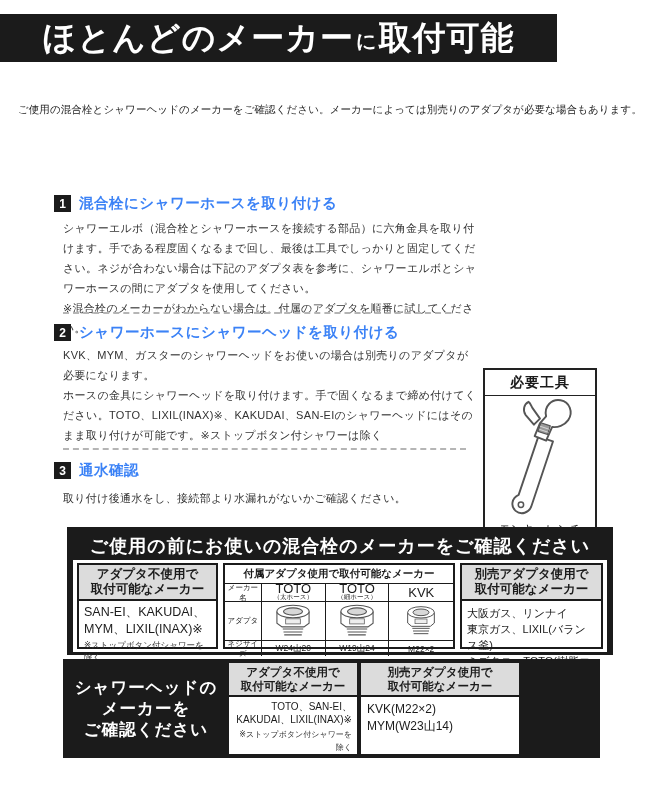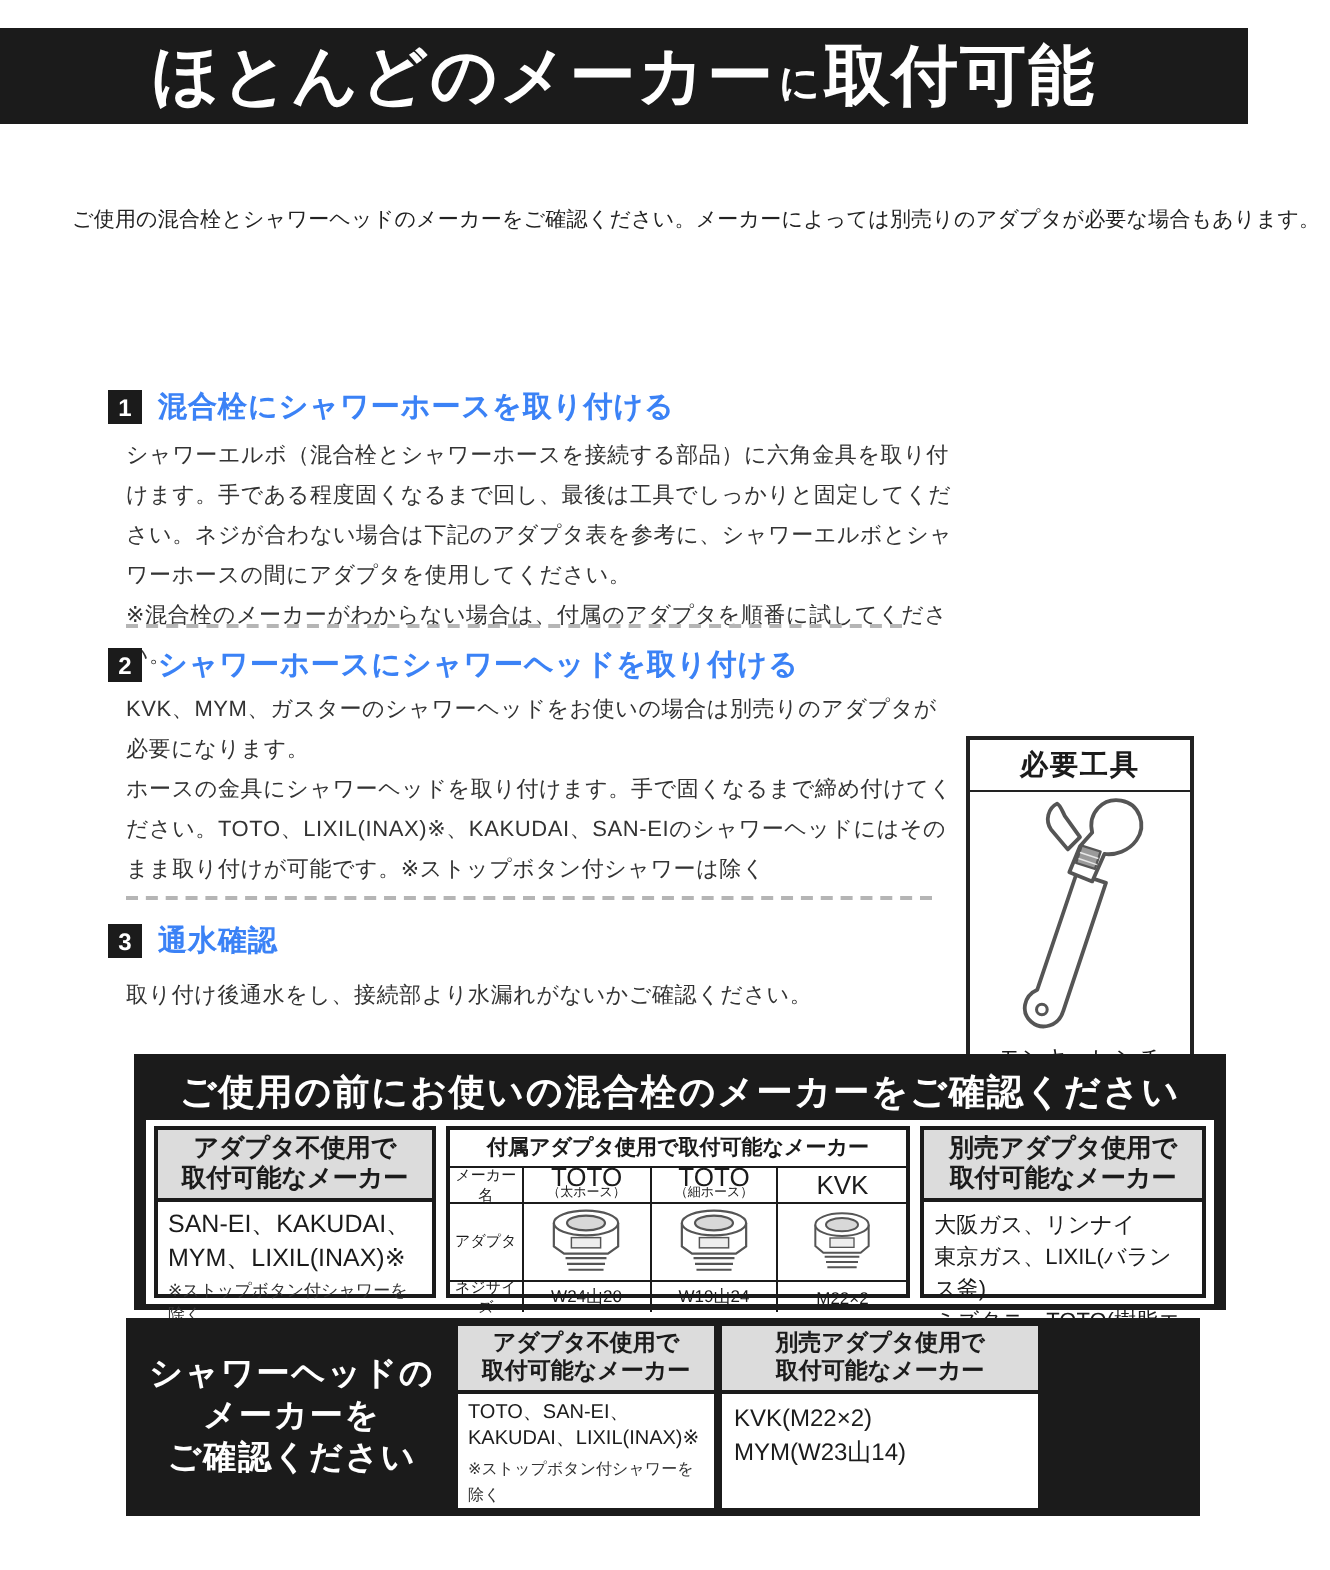--- a/index.html
+++ b/index.html
@@ -1,27 +1,27 @@
 <!DOCTYPE html>
 <html><head>
 <meta charset="utf-8">
 <style>
   * { margin:0; padding:0; box-sizing:border-box; }
   html,body { background:#ffffff; }
   body { font-family:"Liberation Sans","DejaVu Sans",sans-serif; color:#333; }
   .page { position:relative; width:665px; height:785px; background:#fff; overflow:hidden; }
 
   
-  .banner { position:absolute; left:0; top:14px; width:624px; height:48px; background:#1b1b1b;
+  .banner { position:absolute; left:0; top:14px; width:557px; height:48px; background:#1b1b1b;
             display:flex; align-items:center; justify-content:center; color:#fff; font-weight:bold; }
   .banner .big { font-size:33px; letter-spacing:1px; }
   .banner .small { font-size:20px; margin:0 2px; position:relative; top:3px; }
 
-  .intro { position:absolute; left:36px; top:103px; width:630px; font-size:10.5px; color:#222;
-           white-space:nowrap; letter-spacing:0.1px; }
+  .intro { position:absolute; left:12px; top:103px; width:630px; font-size:10.5px; color:#222;
+           white-space:nowrap; letter-spacing:0.1px;text-align:right; }
 
   
   .section-title { position:absolute; left:54px; top:146px; width:270px; font-size:23px; font-weight:bold;
                    color:#1b1b1b; padding-bottom:5px; border-bottom:2px solid #333; letter-spacing:1px; }
 
   .step-head { position:absolute; display:flex; align-items:center; }
   .step-num { width:17px; height:17px; background:#1b1b1b; color:#fff; font-size:12px; font-weight:bold;
               display:flex; align-items:center; justify-content:center; flex:0 0 17px; }
   .step-title { font-size:14.5px; font-weight:bold; color:#3b82f6; margin-left:8px; letter-spacing:0.5px; }
 
@@ -69,21 +69,21 @@
   
   .t2 { position:absolute; left:63px; top:659px; width:537px; height:99px; background:#1b1b1b;
         display:flex; gap:4px; padding:4px; }
   .t2-left { width:158px; display:flex; flex-direction:column; align-items:center; justify-content:center;
              color:#fff; font-weight:bold; font-size:16.5px; line-height:21px; letter-spacing:1px; }
   .t2-cell { background:#fff; display:flex; flex-direction:column; }
   .t2-mid { width:128px; }
   .t2-right { width:158px; }
   .t2-head { background:#dcdcdc; border-bottom:2px solid #1b1b1b; text-align:center; font-weight:bold;
              font-size:11.5px; line-height:14px; padding:2px 0; color:#1b1b1b; }
-  .t2-mid .t2-body { padding:3px 5px; font-size:10px; line-height:13px; color:#1b1b1b; }
+  .t2-mid .t2-body { padding:3px 5px; font-size:10px; line-height:13px; color:#1b1b1b;text-align:right; }
   .t2-mid .makers-note { font-size:8px; margin-top:2px; }
   .t2-right .t2-body { padding:4px 6px; font-size:12px; line-height:17px; color:#1b1b1b; }
   .t2-filler { flex:1; }
 </style>
 </head>
 <body>
 
 <div class="page">
 
   <div class="banner">

